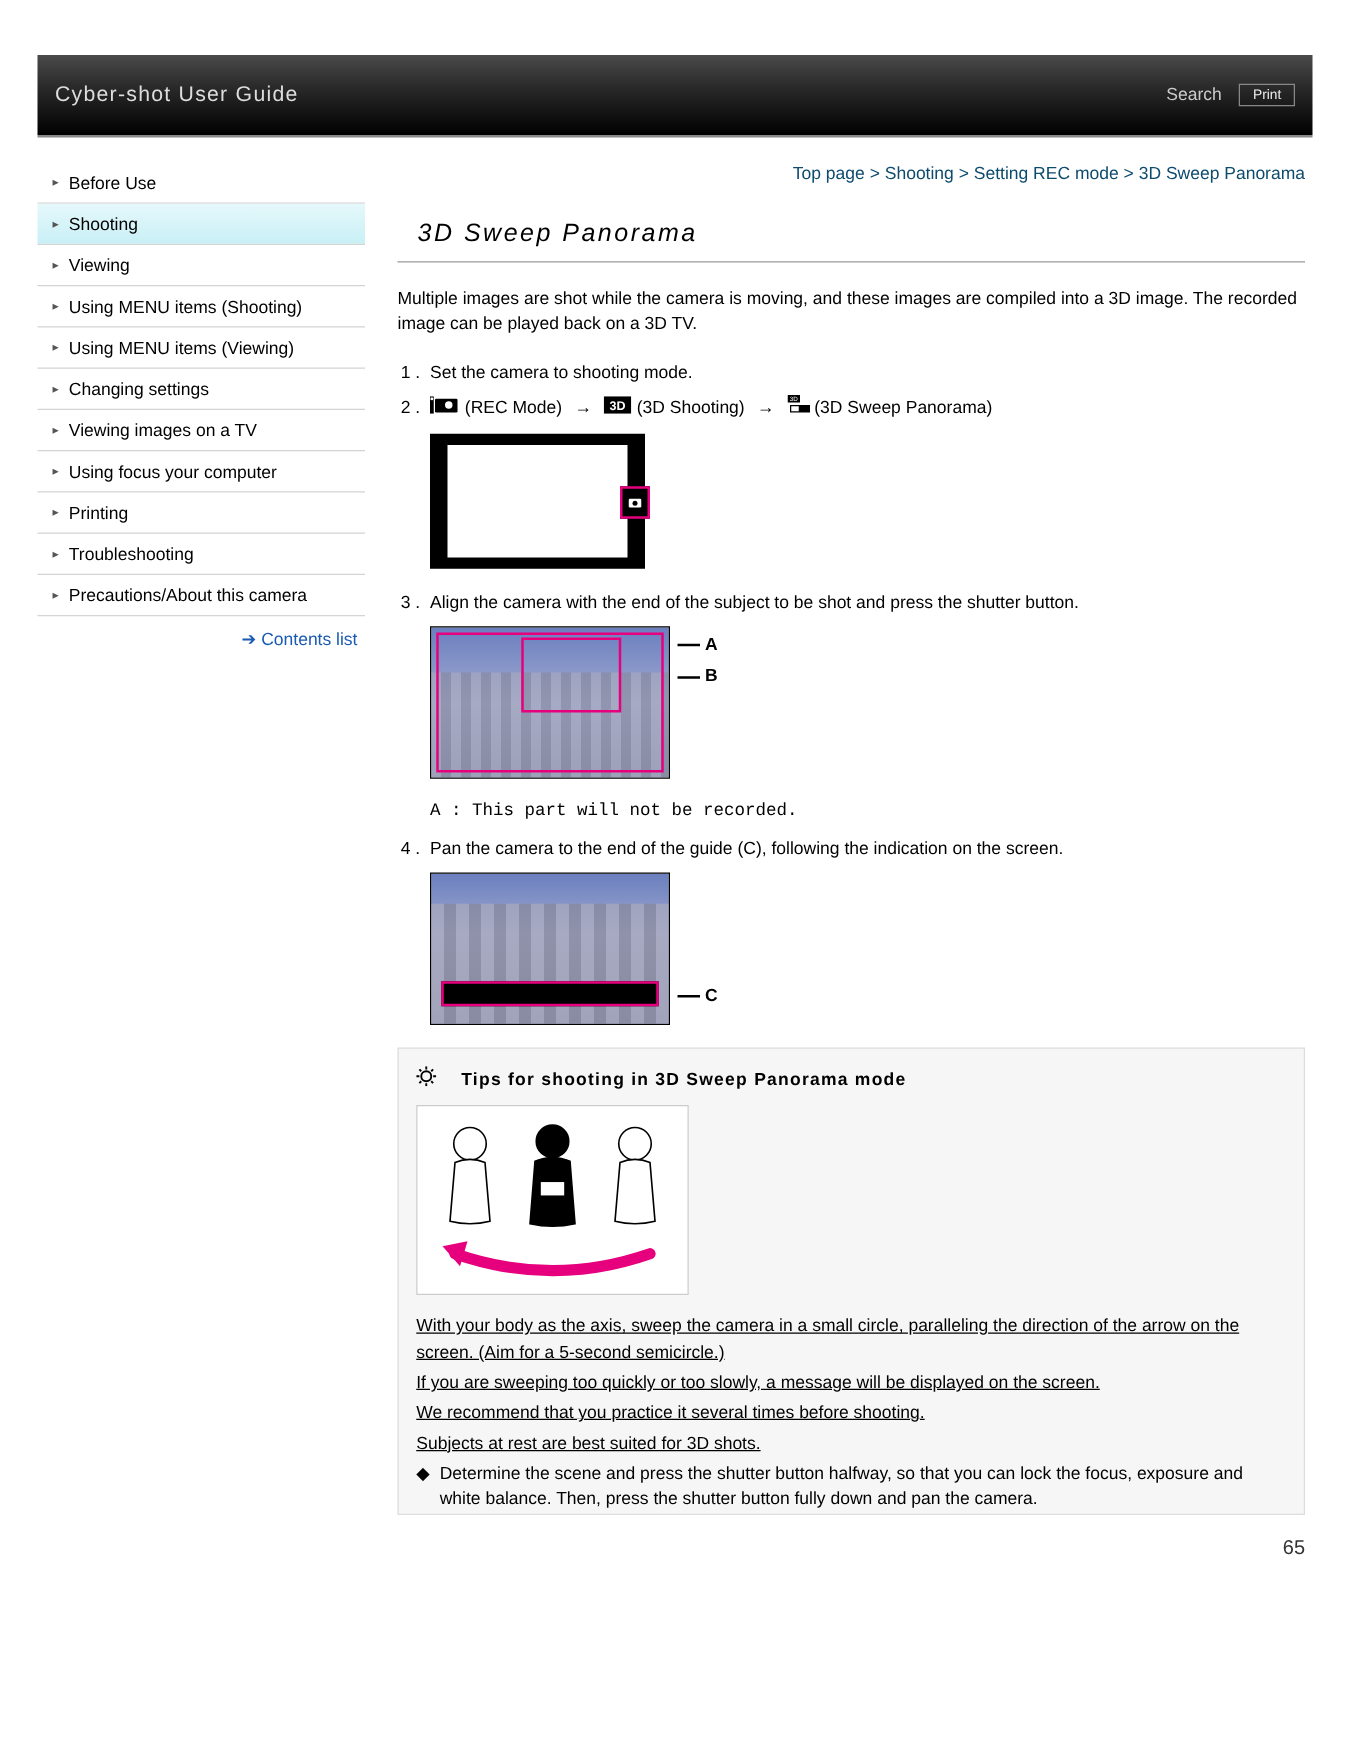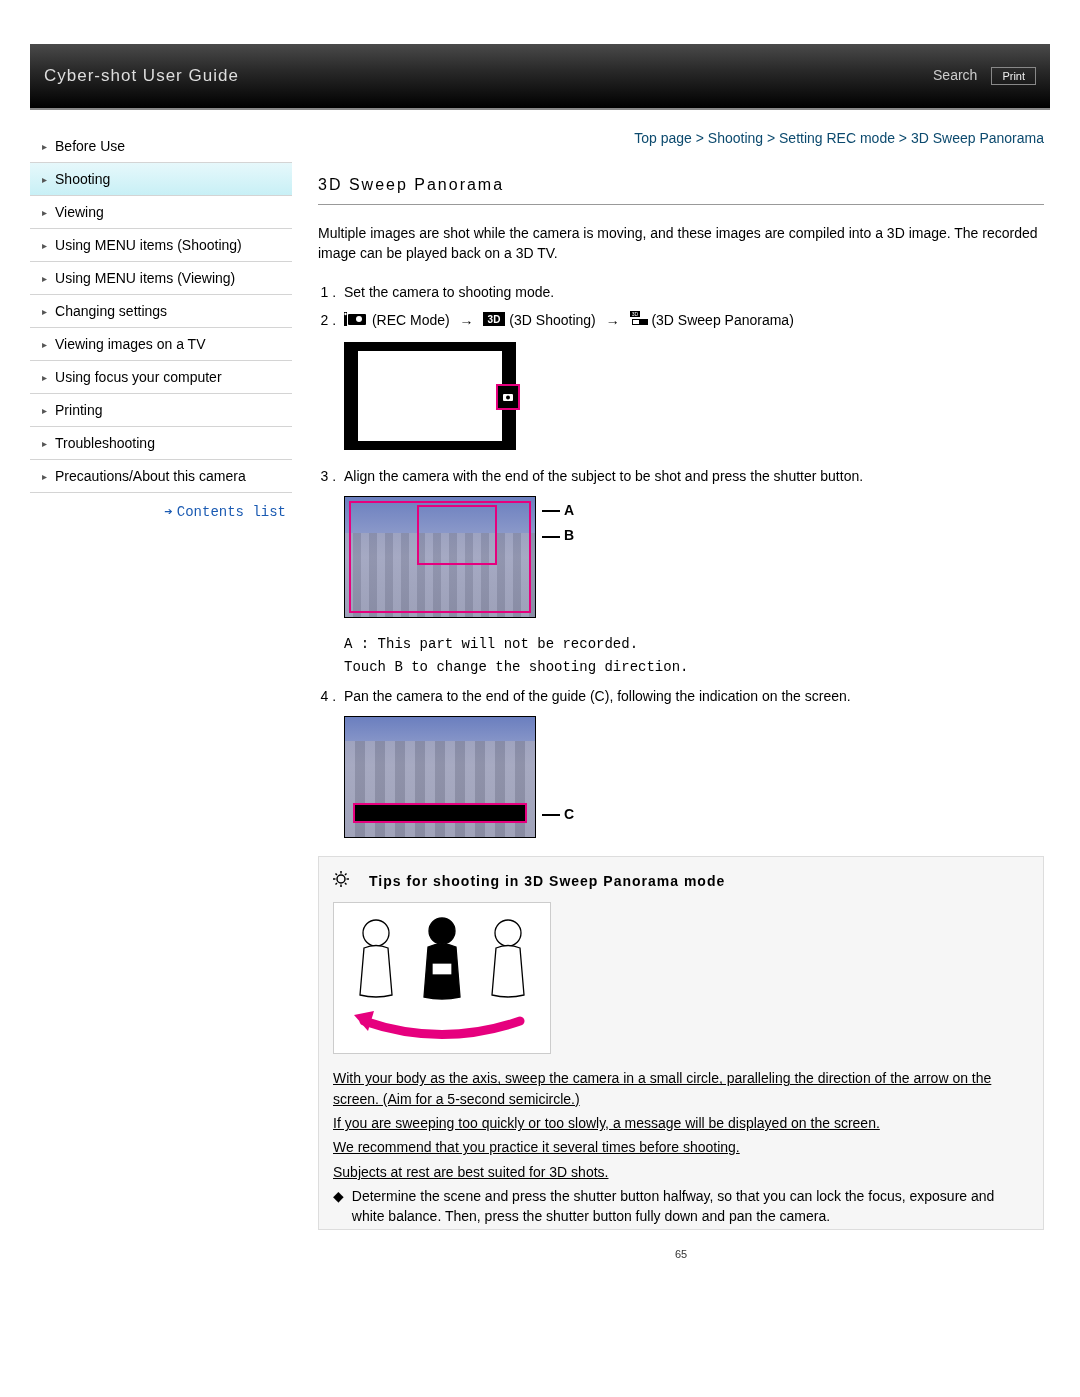--- a/index.html
+++ b/index.html
@@ -68,42 +68,42 @@
   .arrow-right {
     font-size: 10px;
     color: #555;
   }
   .contents-list {
     text-align: right;
     padding: 10px 6px;
     color: #1a5ab2;
     cursor: pointer;
     font-size: 14px;
-    font-family: Liberation Mono, monospace;
   }
   .contents-list .arrow-blue {
     color: #1a5ab2;
     margin-right: 4px;
   }
   .content {
     flex: 1;
     padding-right: 6px;
   }
   .breadcrumb {
     color: #0c4a6e;
     font-size: 14px;
     text-align: right;
     margin-bottom: 30px;
   }
   .page-title {
-    font-size: 16px;
+    font-size: 20px;
     letter-spacing: 2px;
     font-weight: normal;
-    margin: 8px 0 6px 0;
+    margin: 8px 0 6px 16px;
     padding-bottom: 4px;
+    font-style: italic;
   }
   .title-hr {
     border: none;
     border-top: 1px solid #999;
     margin: 2px 0 18px 0;
   }
   .intro p { margin: 2px 0 18px 0; line-height: 1.45; }
   ol.steps {
     padding-left: 22px;
     margin: 0;
@@ -267,22 +267,22 @@
   .tips-illustration svg { width: 100%; height: 100%; }
   .tips-text p { margin: 0 0 4px 0; line-height: 1.45; text-decoration: underline; }
   .tips-bullet {
     display: flex;
     gap: 8px;
     margin-top: 4px;
     line-height: 1.45;
   }
   .tips-bullet .bullet { flex-shrink: 0; }
   .page-number {
-    text-align: center;
-    font-size: 11px;
+    text-align: right;
+    font-size: 16px;
     color: #333;
     margin-top: 18px;
   }
 </style>
 </head>
 <body>
 
 <div class="page-wrap">
   <div class="header-bar">
     <div class="header-title">Cyber-shot User Guide</div>
@@ -405,21 +405,20 @@
               <div class="buildings"></div>
               <div class="outer-pink"></div>
               <div class="inner-pink"></div>
             </div>
             <div class="fig-align-labels">
               <div>A</div>
               <div>B</div>
             </div>
           </div>
           <div class="fig-align-sub">A : This part will not be recorded.</div>
-          <div class="fig-align-sub" style="margin-top:0">Touch B to change the shooting direction.</div>
         </li>
 
         <li>
           <span>Pan the camera to the end of the guide (C), following the indication on the screen.</span>
           <div class="figure-block fig-pan">
             <div class="fig-pan-img">
               <div class="buildings"></div>
               <div class="guide-bar"></div>
             </div>
             <div class="fig-pan-label">C</div>

